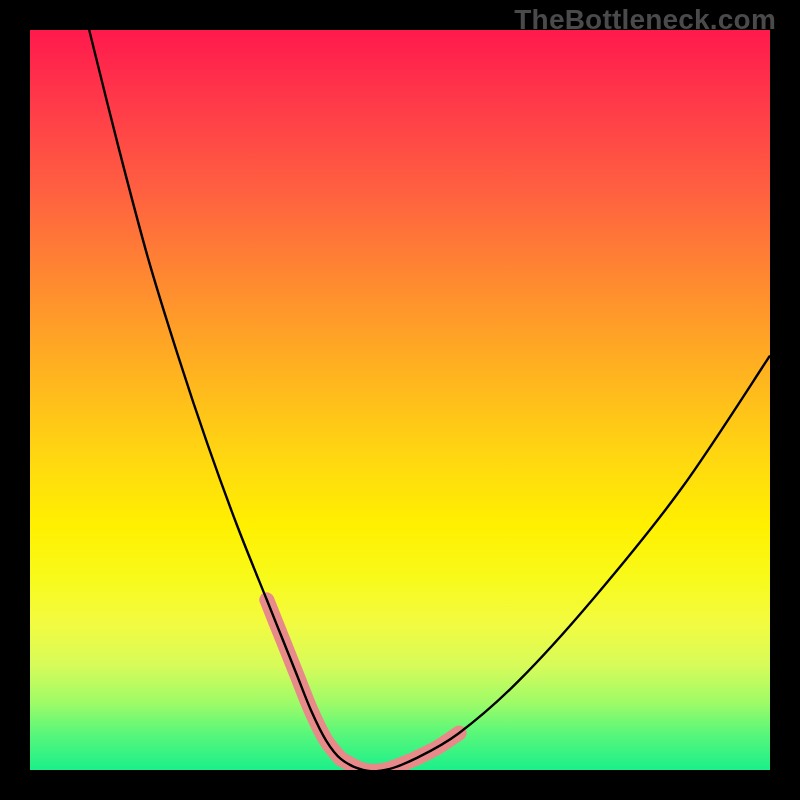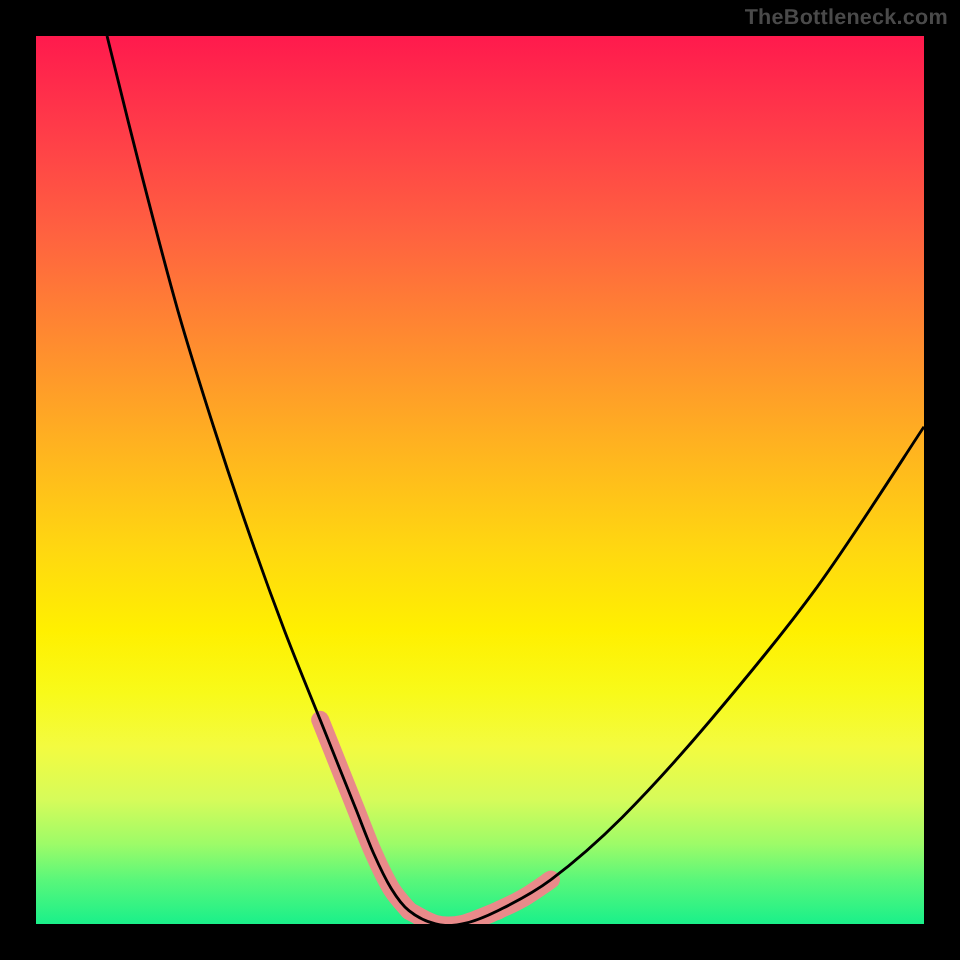--- a/index.html
+++ b/index.html
@@ -39,23 +39,23 @@
       #f8fa1a 74%,
       #f3fb40 80%,
       #d6fb5a 86%,
       #9dfb68 91%,
       #5af77a 95%,
       #1af08a 100%);
   }
   .watermark {
     position: absolute;
     top: 4px;
-    right: 10px;
+    right: 24px;
     color: #4a4a4a;
-    font-size: 18px;
+    font-size: 28px;
     font-weight: 600;
     letter-spacing: 0.2px;
     user-select: none;
   }
   svg.curve {
     position: absolute;
     inset: 0;
     width: 100%;
     height: 100%;
   }

